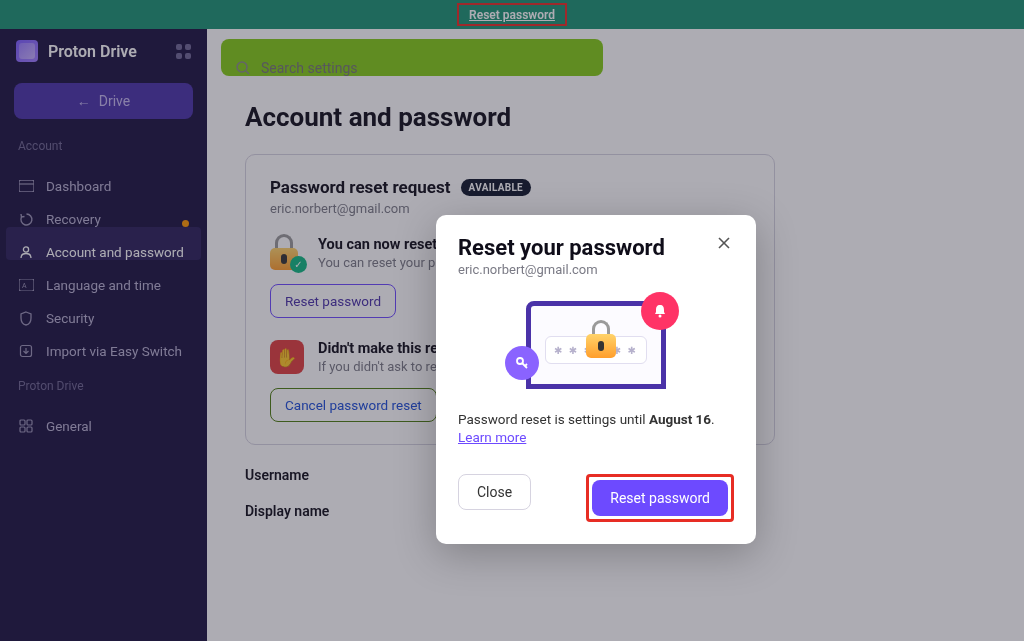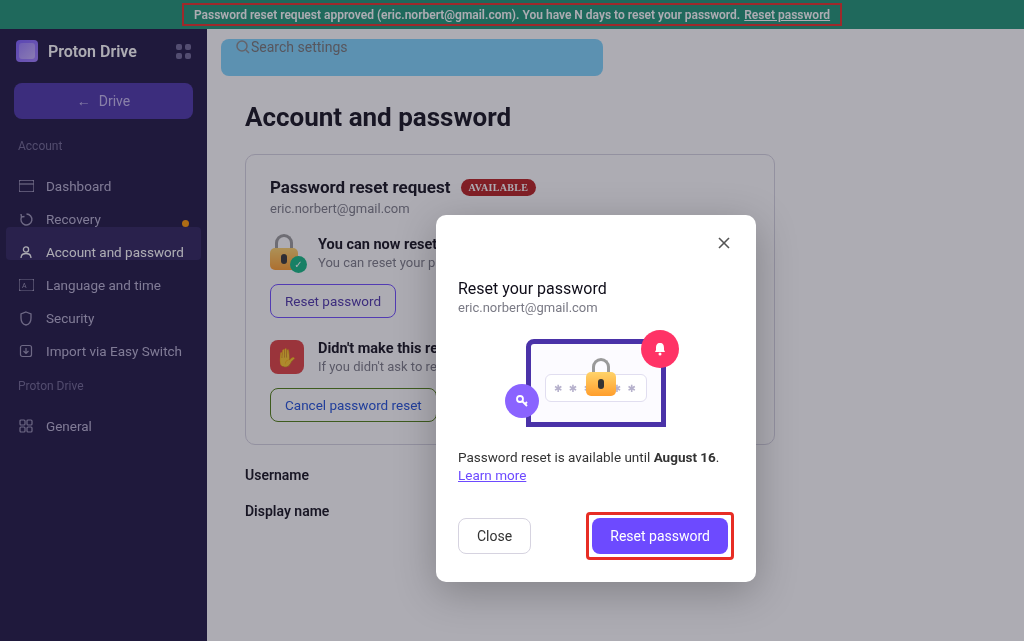--- a/index.html
+++ b/index.html
@@ -23,30 +23,30 @@
 .drive-btn { margin: 10px 14px 14px; height: 36px; border-radius: 8px; background: #4a32a8; color: #c4b9ee; border: none; display: flex; align-items: center; justify-content: center; gap: 8px; font-size: 14px; cursor: pointer; }
 
 .nav-section-label { font-size: 12px; color: #6d6590; padding: 6px 18px 8px; }
 .nav-item { height: 33px; display: flex; align-items: flex-end; padding: 0 18px; gap: 12px; font-size: 13.5px; color: #b7b0d0; cursor: pointer; }
 .nav-item.active { background: #2a1f5a; color: #fff; border-radius: 4px; margin: 0 6px; padding: 0 12px; }
 .nav-icon { width: 16px; height: 16px; flex-shrink: 0; display:flex; align-items:center; justify-content:center; }
 .nav-dot { width: 7px; height: 7px; background: #ff9800; border-radius: 50%; margin-left: auto; }
 
 .main { flex: 1; background: #fff; display: flex; flex-direction: column; }
 .search-wrap { padding: 10px 14px 0; }
-.search { height: 37px; width: 382px; background: #7dd3fc; border-radius: 8px; display: flex; align-items: flex-start; padding: 0 14px; color: #8a8a8a; font-size: 14px; }
+.search { height: 37px; width: 382px; background: #84cc16; border-radius: 8px; display: flex; align-items: flex-end; padding: 0 14px; gap: 10px; color: #8a8a8a; font-size: 14px; }
 .search input { border: none; background: transparent; flex: 1; outline: none; font-size: 14px; color: #333; }
 
 .content { padding: 26px 38px 0; overflow: auto; }
 h1 { font-size: 26px; font-weight: 700; color: #0f0d19; margin-bottom: 22px; }
 
 .card { border: 1px solid #d6d3e0; border-radius: 10px; padding: 22px 24px 22px; width: 530px; margin-bottom: 22px; }
 .card-head { display: flex; align-items: center; gap: 10px; }
 .card-title { font-size: 17px; font-weight: 700; color: #0f0d19; }
-.badge { background: #b91c1c; color: #fff; font-size: 10px; font-weight: 700; padding: 3px 8px; border-radius: 10px; letter-spacing: 0.3px; font-family: Liberation Serif, serif; }
+.badge { background: #0f172a; color: #fff; font-size: 10px; font-weight: 700; padding: 3px 8px; border-radius: 10px; letter-spacing: 0.3px; }
 .card-sub { font-size: 13px; color: #7a7a85; margin-top: 4px; margin-bottom: 18px; }
 
 .info-row { display: flex; gap: 14px; margin-bottom: 14px; }
 .lock-icon-wrap { width: 34px; height: 34px; position: relative; flex-shrink: 0; margin-top: 2px; }
 .lock-body { width: 28px; height: 22px; background: linear-gradient(180deg,#ffd36a,#ff9e2c); border-radius: 5px; position: absolute; bottom: 0; left: 0; }
 .lock-key { width: 6px; height: 10px; background: #333; border-radius: 3px; position: absolute; bottom: 6px; left: 11px; }
 .lock-shackle { width: 18px; height: 14px; border: 3px solid #9a9a9a; border-bottom: none; border-radius: 9px 9px 0 0; position: absolute; top: -2px; left: 5px; }
 .lock-check { width: 17px; height: 17px; background: #10b981; border-radius: 50%; position: absolute; bottom: -3px; right: -3px; display:flex; align-items:center; justify-content:center; color:#fff; font-size:10px; }
 
 .stop-icon { width: 34px; height: 34px; background: #e03e3e; border-radius: 8px; position: relative; flex-shrink: 0; margin-top: 2px; display:flex; align-items:center; justify-content:center; }
@@ -65,51 +65,50 @@
 .field-val { font-size: 14px; color: #333; }
 .edit-link { margin-left: 12px; color: #6d4aff; text-decoration: underline; font-size: 14px; cursor:pointer; }
 .info-circle { display:inline-flex; width:16px; height:16px; border:1.5px solid #9a93b5; border-radius:50%; align-items:center; justify-content:center; font-size:10px; color:#9a93b5; margin-left:6px; }
 
 .toggle { width: 40px; height: 22px; background: #c9c6d4; border-radius: 11px; position: relative; cursor:pointer; }
 .toggle::after { content:""; width:18px; height:18px; background:#fff; border-radius:50%; position:absolute; top:2px; left:2px; box-shadow:0 1px 2px rgba(0,0,0,0.25); }
 
 .overlay { position: absolute; inset: 0; background: rgba(40,36,56,0.38); }
 .modal { position: absolute; top: 215px; left: 436px; width: 320px; background: #fff; border-radius: 10px; box-shadow: 0 10px 40px rgba(0,0,0,0.25); padding: 20px 22px 22px; }
 .modal-head { display: flex; justify-content: space-between; align-items: flex-start; }
-.modal-title { font-size: 16px; font-weight: 400; color: #0f0d19; margin-top: 44px; }
+.modal-title { font-size: 22px; font-weight: 700; color: #0f0d19; }
 .modal-close { width:18px; height:18px; cursor:pointer; color:#555; }
 .modal-sub { font-size: 13px; color: #7a7a85; margin-top: 2px; margin-bottom: 10px; }
 
 .illus { height: 116px; display:flex; align-items:center; justify-content:center; position:relative; margin-bottom: 8px; }
 .illus-screen { width: 140px; height: 88px; border: 5px solid #4a32a8; border-radius: 8px 8px 0 0; background: #fcfbff; position: relative; }
 .illus-pw { position:absolute; left:14px; right:14px; top:30px; height:28px; background:#fff; border:1px solid #e1def0; border-radius:6px; display:flex; align-items:center; justify-content:space-between; padding:0 8px; color:#b6b1cc; font-size:10px; letter-spacing:2px; }
 .illus-lock { width:30px; height:30px; position:absolute; top:22px; left:55px; }
 .illus-lock .lock-body { width:30px; height:24px; }
 .illus-lock .lock-shackle { width:18px; height:14px; left:6px; top:-8px; }
 .illus-lock .lock-key { left:12px; bottom:7px; }
 .illus-bell { position:absolute; top:-14px; right:-18px; width:38px; height:38px; background:#ff3366; border-radius:50%; display:flex; align-items:center; justify-content:center; color:#fff; }
 .illus-key { position:absolute; left:-26px; top:40px; width:34px; height:34px; background:#8a63ff; border-radius:50%; display:flex; align-items:center; justify-content:center; color:#fff; }
 
 .modal-text { font-size: 13.5px; color: #333; }
 .modal-text b { font-weight: 700; }
 .modal-link { color: #6d4aff; text-decoration: underline; font-size: 13.5px; cursor:pointer; display:inline-block; margin-top:2px; }
 
-.modal-actions { display:flex; justify-content:space-between; align-items:center; margin-top: 28px; gap:10px; }
+.modal-actions { display:flex; justify-content:space-between; align-items:flex-start; margin-top: 28px; gap:10px; }
 .btn-primary { background: #6d4aff; color: #fff; border: none; height: 36px; padding: 0 18px; border-radius: 8px; font-size: 14px; cursor:pointer; }
 .primary-frame { border: 3px solid #e72d24; padding: 3px; border-radius: 4px; }
 
 svg { display:block; }
 </style>
 </head>
 <body>
 <div class="root">
 
 <div class="topbar">
   <div class="topbar-inner">
-    <span>Password reset request approved (eric.norbert@gmail.com). You have N days to reset your password.</span>
     <span class="topbar-link">Reset password</span>
   </div>
 </div>
 
 <div class="body">
 
   <aside class="sidebar">
     <div class="brand-row">
       <div class="brand-logo"></div>
       <div class="brand-text">Proton Drive</div>
@@ -295,21 +294,21 @@
             <svg width="16" height="16" viewBox="0 0 16 16" fill="#fff">
               <circle cx="6" cy="6" r="3" fill="none" stroke="#fff" stroke-width="1.8"></circle>
               <line x1="8" y1="8" x2="13" y2="13" stroke="#fff" stroke-width="1.8"></line>
               <line x1="11" y1="11" x2="13" y2="9" stroke="#fff" stroke-width="1.8"></line>
             </svg>
           </div>
     </div>
   </div>
 
   <div class="modal-text">
-    <span>Password reset is available until </span><b>August 16</b><span>.</span>
+    <span>Password reset is settings until </span><b>August 16</b><span>.</span>
   </div>
   <a class="modal-link">Learn more</a>
 
   <div class="modal-actions">
     <button class="btn btn-plain" style="height:36px;padding:0 18px;font-size:14px">Close</button>
     <span class="primary-frame">
       <button class="btn-primary">Reset password</button>
     </span>
   </div>
 </div>

